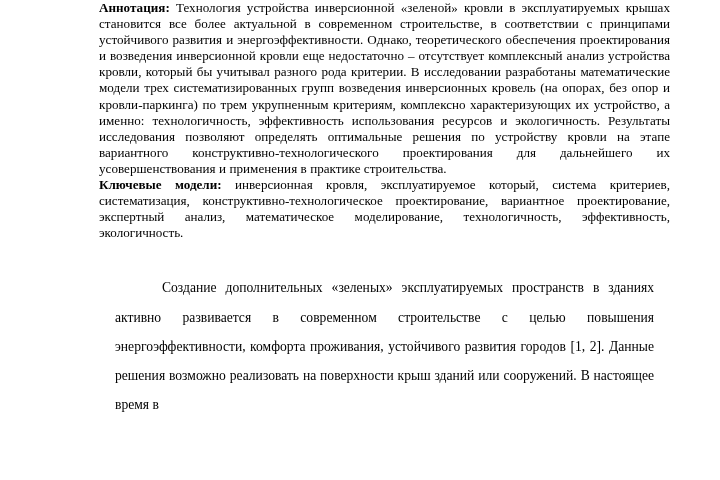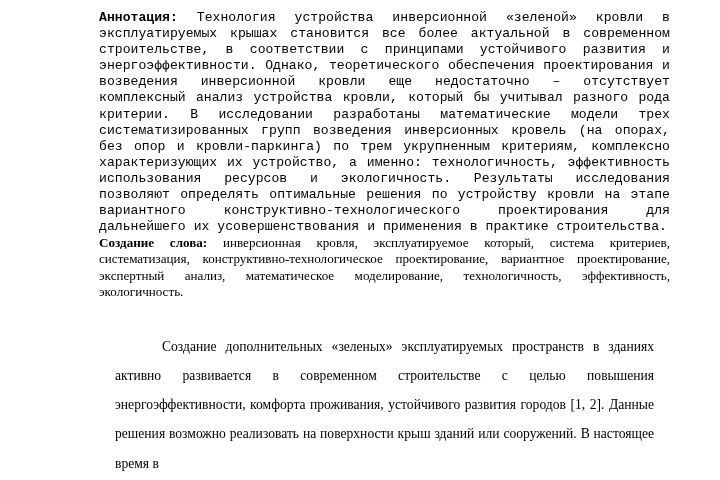--- a/index.html
+++ b/index.html
@@ -20,28 +20,26 @@
     height: 480px;
     background: #ffffff;
   }
   .textcolumn {
     position: absolute;
     left: 99px;
     top: 0px;
     width: 571px;
   }
   .abstract-block {
-    margin-top: 10px;
     font-size: 13.1px;
     line-height: 16.1px;
     text-align: justify;
     text-justify: inter-word;
     letter-spacing: 0.02px;
     word-spacing: 0.1px;
-    font-family: Liberation Mono, monospace;
   }
   .abstract-block p {
     margin: 0;
     padding: 0;
     text-align: justify;
   }
   .lbl {
     font-weight: bold;
   }
   .keywords-block {
@@ -74,21 +72,21 @@
 <body>
 
 <div class="page">
   <div class="textcolumn">
 
     <div class="abstract-block">
       <p><span class="lbl">Аннотация:</span><span> Технология устройства инверсионной «зеленой» кровли в эксплуатируемых крышах становится все более актуальной в современном строительстве, в соответствии с принципами устойчивого развития и энергоэффективности. Однако, теоретического обеспечения проектирования и возведения инверсионной кровли еще недостаточно – отсутствует комплексный анализ устройства кровли, который бы учитывал разного рода критерии. В исследовании разработаны математические модели трех систематизированных групп возведения инверсионных кровель (на опорах, без опор и кровли-паркинга) по трем укрупненным критериям, комплексно характеризующих их устройство, а именно: технологичность, эффективность использования ресурсов и экологичность. Результаты исследования позволяют определять оптимальные решения по устройству кровли на этапе вариантного конструктивно-технологического проектирования для дальнейшего их усовершенствования и применения в практике строительства.</span></p>
     </div>
 
     <div class="keywords-block">
-      <p><span class="lbl">Создание слова:</span><span> инверсионная кровля, эксплуатируемое который, система критериев, систематизация, конструктивно-технологическое проектирование, вариантное проектирование, экспертный анализ, математическое моделирование, технологичность, эффективность, экологичность.</span></p>
+      <p><span class="lbl">Ключевые модели:</span><span> инверсионная кровля, эксплуатируемое который, система критериев, систематизация, конструктивно-технологическое проектирование, вариантное проектирование, экспертный анализ, математическое моделирование, технологичность, эффективность, экологичность.</span></p>
     </div>
 
     <div class="body-block">
       <p>Создание дополнительных «зеленых» эксплуатируемых пространств в зданиях активно развивается в современном строительстве с целью повышения энергоэффективности, комфорта проживания, устойчивого развития городов [1, 2]. Данные решения возможно реализовать на поверхности крыш зданий или сооружений. В настоящее время в</p>
     </div>
 
   </div>
 </div>
 
 </body></html>

